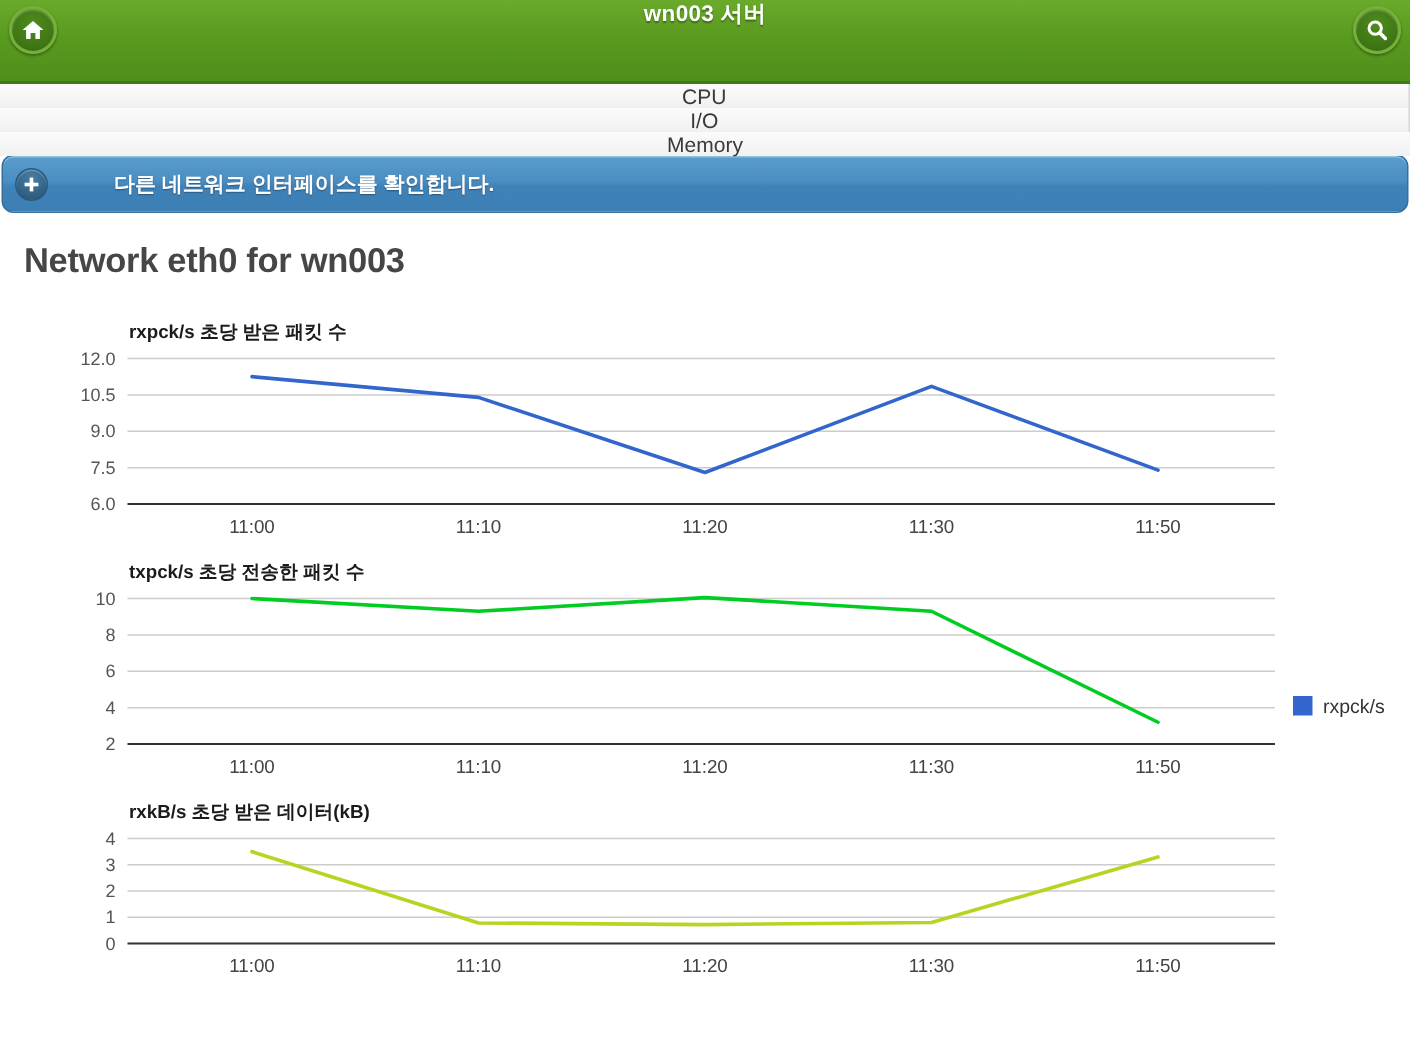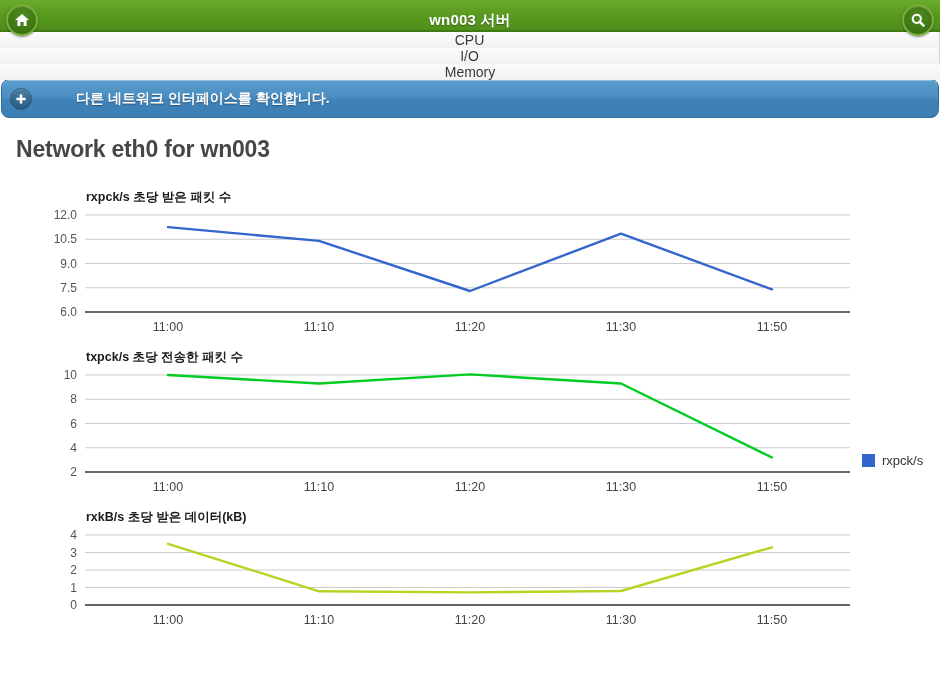--- a/index.html
+++ b/index.html
@@ -7,24 +7,24 @@
     margin: 0; padding: 0;
     width: 940px; height: 696px;
     overflow: hidden;
     background: #ffffff;
     font-family: "Liberation Sans", "DejaVu Sans", sans-serif;
   }
 
   
   .topbar {
     position: relative;
-    height: 32px;
+    height: 56px;
     background: linear-gradient(to bottom, #6aaa2b 0%, #58991f 50%, #4f8f1b 100%);
     border-bottom: 2px solid #3f7a14;
-    display: flex; align-items: flex-end; justify-content: center;
+    display: flex; align-items: flex-start; justify-content: center;
   }
   .topbar-title {
     color: #ffffff;
     font-size: 15px;
     font-weight: bold;
     text-shadow: 0 1px 1px rgba(0,0,0,0.35);
     letter-spacing: 0.2px;
   }
   .round-btn {
     position: absolute;
@@ -214,21 +214,21 @@
         <text x="77" y="112.75" text-anchor="end" class="axis-label">7.5</text>
         <line x1="85" x2="850" y1="133" y2="133" stroke="#333333" stroke-width="1.3"></line>
         <text x="77" y="137" text-anchor="end" class="axis-label">6.0</text>
         <text x="168" y="152" class="x-label">11:00</text>
         <text x="319" y="152" class="x-label">11:10</text>
         <text x="470" y="152" class="x-label">11:20</text>
         <text x="621" y="152" class="x-label">11:30</text>
         <text x="772" y="152" class="x-label">11:50</text>
         <polyline points="168,48.1 319,61.9 470,112.0 621,54.6 772,110.4" fill="none" stroke="#3366cc" stroke-width="2.4" stroke-linejoin="round" stroke-linecap="round"></polyline>
       </svg>
-    <div class="legend" id="legend-0" style="left:862px; top:274px;">
+    <div class="legend" id="legend-0" style="left:862px; top:260px;">
       <span class="legend-swatch" id="sw-0" style="background: rgb(51, 102, 204);"></span>
       <span>rxpck/s</span>
     </div>
   </div>
 
   <div class="chart-block">
     <div class="chart-title">txpck/s 초당 전송한 패킷 수</div>
     <svg class="chart-svg" id="svg-1" width="860" height="160">
         <line x1="85" x2="850" y1="36" y2="36" stroke="#cccccc" stroke-width="1"></line>
         <text x="77" y="40" text-anchor="end" class="axis-label">10</text>

